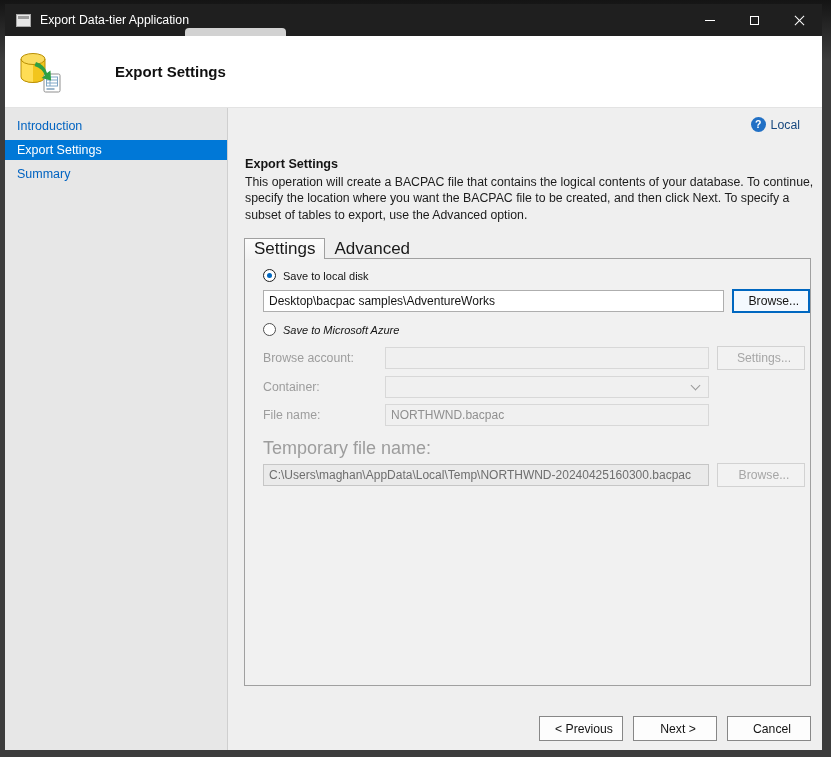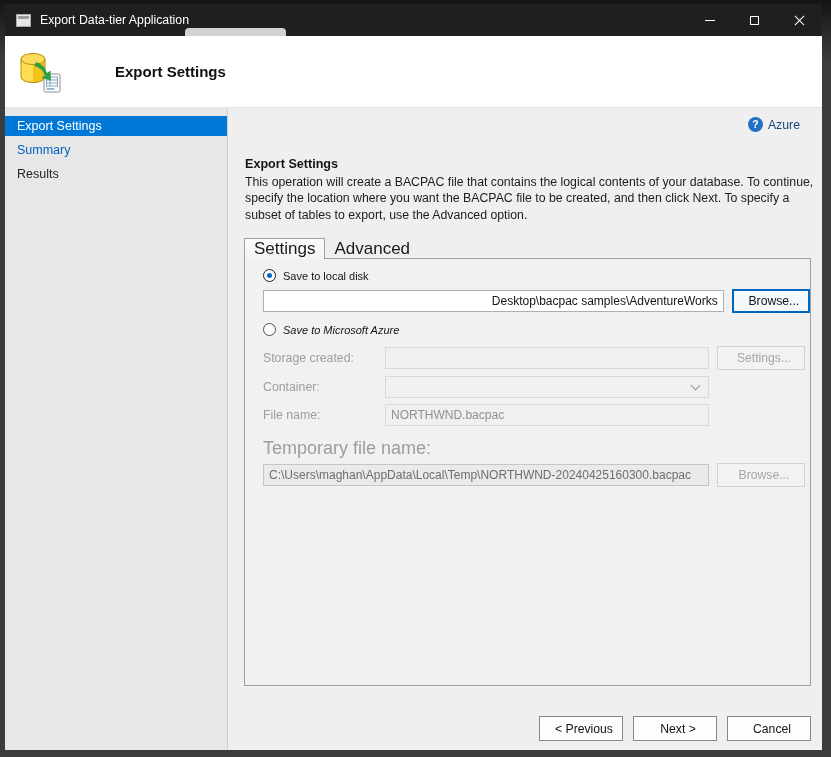--- a/index.html
+++ b/index.html
@@ -82,21 +82,21 @@
   .radio { width: 13px; height: 13px; border-radius: 50%; border: 1px solid #4f4f4f;
     background: #ffffff; position: relative; flex: 0 0 auto; }
   .radio.checked { border-color: #1f1f1f; }
   .radio.checked::after { content: ""; position: absolute; left: 3px; top: 3px;
     width: 5px; height: 5px; border-radius: 50%; background: #0067c0; }
   .radio-label { font-size: 11px; color: #141414; }
 
   .row { display: flex; align-items: center; margin-left: 18px; }
   .path-row { margin-top: 7px; }
   .path-input { width: 538px; height: 22px; border: 1px solid #aeaeae; background: #ffffff;
-    font-size: 12px; padding: 0 5px; text-align: right; color: #141414;
+    font-size: 12px; padding: 0 5px; color: #141414;
     font-family: "Liberation Sans", sans-serif; }
   .btn { height: 24px; font-size: 12.2px; color: #141414; background: #fbfbfb;
     border: 1px solid #8b8b8b; font-family: "Liberation Sans", sans-serif; cursor: default; padding-left: 12px; }
   .browse-btn { width: 88px; margin-left: 8px; border: 2px solid #0067c0;
     background: #f4f9fe; }
 
   .field-row { margin-top: 10px; }
   .field-row + .field-row { margin-top: 6px; }
   .f-label { width: 122px; font-size: 12.3px; color: #9d9d9d; flex: 0 0 122px; }
   .dis-input { width: 324px; height: 22px; border: 1px solid #d8d8d8; background: #f0f0f0;
@@ -154,30 +154,30 @@
         <line x1="35" y1="28" x2="35" y2="37" stroke="#7fa6c6"></line>
         <rect x="31.5" y="39" width="8" height="2" fill="#9db7cc"></rect>
         <path d="M21 13 Q30 16 32 24 L35.5 21.5 L36 31.5 L26.5 29 L30 26.5 Q27.5 19.5 19.5 17 Z" fill="#2ea043"></path>
       </svg>
       <div class="header-title">Export Settings</div>
     </div>
 
     <div class="body">
 
       <div class="sidebar">
+        <div class="side-item link">Introduction</div>
         <div class="side-item selected">Export Settings</div>
         <div class="side-item link">Summary</div>
-        <div class="side-item plain">Results</div>
       </div>
 
       <div class="main">
 
         <div class="help">
           <span class="help-icon">?</span>
-          <span class="help-label">Azure</span>
+          <span class="help-label">Local</span>
         </div>
 
         <div class="content-heading">Export Settings</div>
         <div class="description">This operation will create a BACPAC file that contains the logical contents of your database. To continue, specify the location where you want the BACPAC file to be created, and then click Next. To specify a subset of tables to export, use the Advanced option.</div>
 
         <div class="tabs">
           <div class="tab active">Settings</div>
           <div class="tab inactive">Advanced</div>
         </div>
 
@@ -192,21 +192,21 @@
             <input class="path-input" value="Desktop\bacpac samples\AdventureWorks" style="">
             <button class="btn browse-btn">Browse...</button>
           </div>
 
           <div class="radio-row azure-radio-row">
             <span class="radio"></span>
             <span class="radio-label">Save to Microsoft Azure</span>
           </div>
 
           <div class="row field-row">
-            <span class="f-label">Storage created:</span>
+            <span class="f-label">Browse account:</span>
             <input class="dis-input" disabled="" style="">
             <button class="btn connect-btn" disabled="">Settings...</button>
           </div>
 
           <div class="row field-row">
             <span class="f-label">Container:</span>
             <div class="combo">
               <span class="combo-chevron"></span>
             </div>
           </div>

